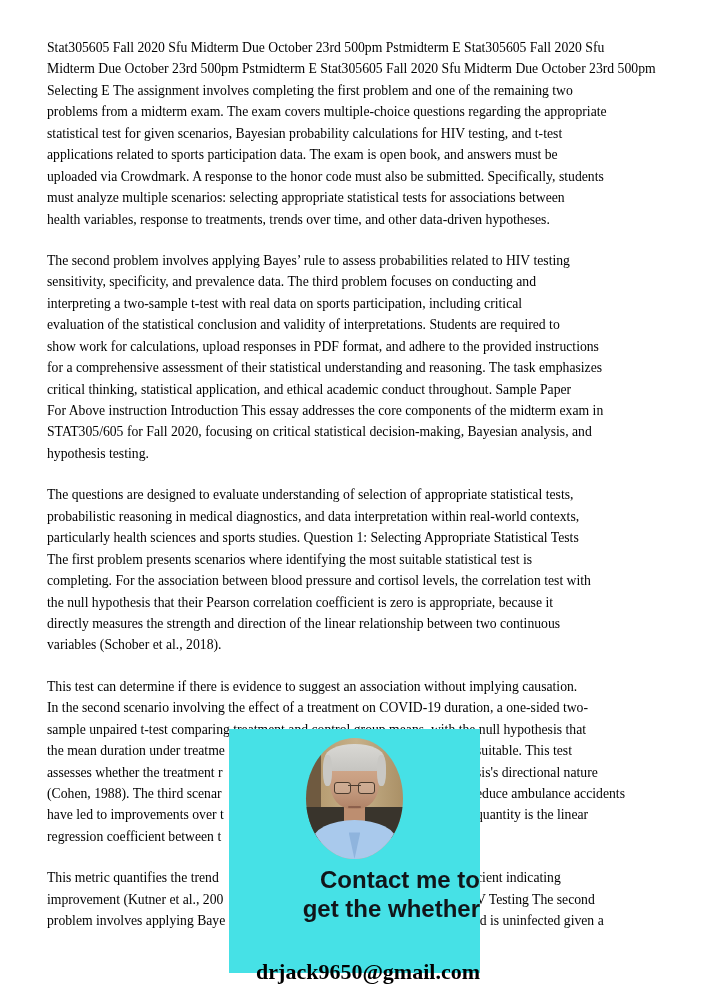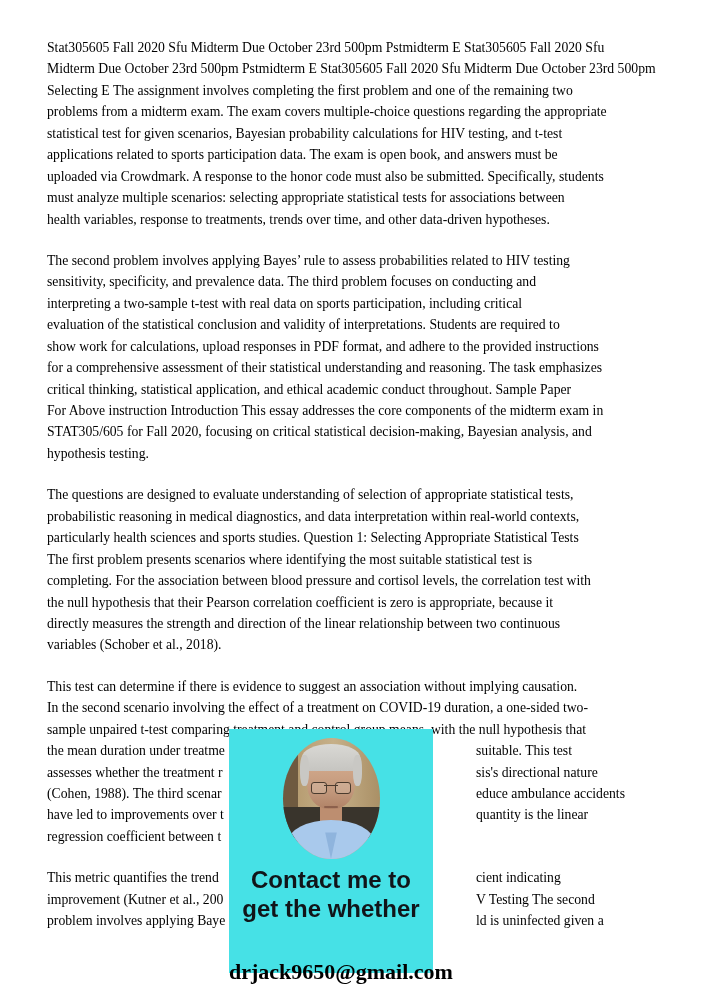--- a/index.html
+++ b/index.html
@@ -17,22 +17,22 @@
     position:absolute; left:47px; top:37px; width:645px;
     font-size:13.7px; line-height:21.45px; color:#000000;
   }
   .para { margin:0 0 20px 0; }
   .line { white-space:pre; height:21.45px; }
   .line.split { position:relative; }
   .frag-right { position:absolute; left:429px; top:0; white-space:pre; }
 
   
   .overlay {
-    position:absolute; left:229px; top:729px; width:204px; height:244px;
-    text-align:center;
+    position:absolute; left:229px; top:729px; width:251px; height:244px;
+    text-align:right;
   }
   .photo {
     width:97px; height:121px; margin:9px auto 0 auto;
     border-radius:50%; overflow:hidden; position:relative;
     background:linear-gradient(90deg,#6f5a40 0%,#6f5a40 15%,#b79d72 15%,#c6b089 52%,#aa9066 100%);
   }
   .photo .band  { position:absolute; left:0; right:0; top:57%; height:26%; background:#39342c; }
   .photo .shirt { position:absolute; bottom:-4%; left:6%; width:88%; height:36%;
                   background:#a9c9ec; border-radius:50% 50% 0 0; }
   .photo .collar{ position:absolute; bottom:0; left:44%; width:12%; height:22%;

